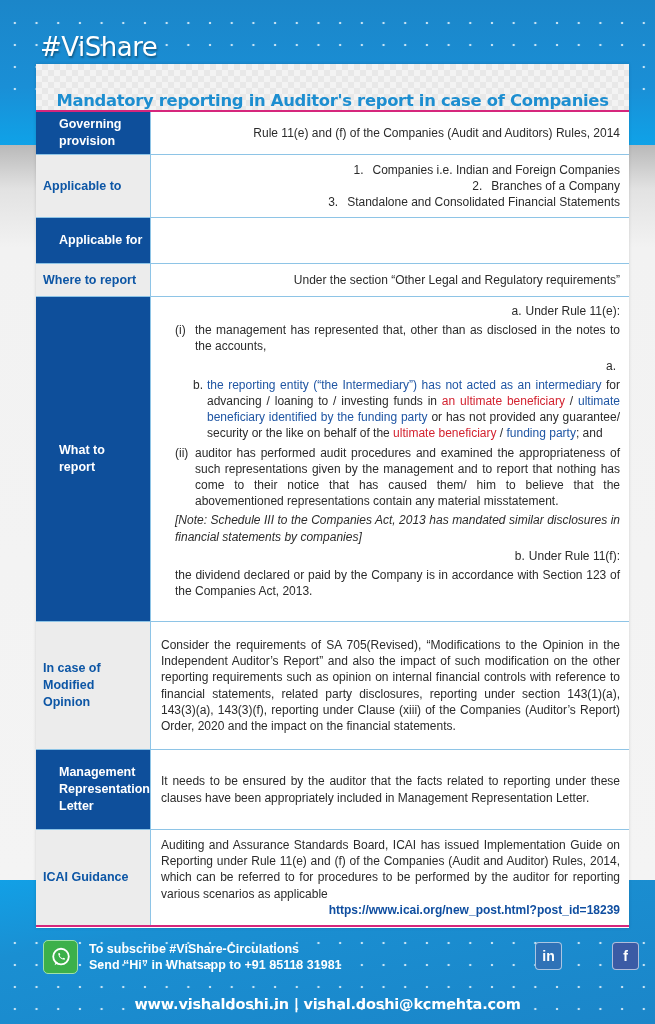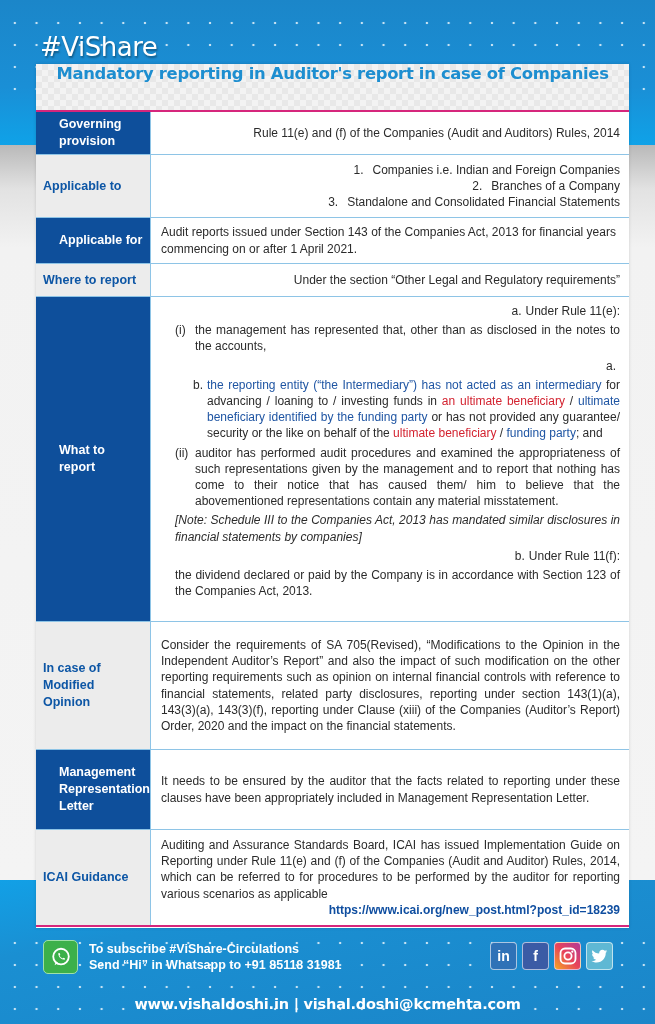--- a/index.html
+++ b/index.html
@@ -45,21 +45,21 @@
     background: #fff;
     box-shadow: 0 0 3px rgba(0,0,0,0.15);
   }
   .title-band {
     height: 48px;
     background-color: #f3f3f3;
     background-image:
       linear-gradient(45deg, #e8e8e8 25%, transparent 25%, transparent 75%, #e8e8e8 75%),
       linear-gradient(45deg, #e8e8e8 25%, transparent 25%, transparent 75%, #e8e8e8 75%);
     background-size: 12px 12px; background-position: 0 0, 6px 6px;
-    display: flex; align-items: flex-start; justify-content: center;
+    display: flex; align-items: flex-end; justify-content: center;
     border-bottom: 2px solid #d6267c;
   }
   .title-band h1 {
     font-family: "DejaVu Sans", sans-serif; font-weight: bold;
     font-size: 16.4px; color: #1d8ed0; letter-spacing: -0.3px; white-space: nowrap;
   }
 
   .row {
     display: flex; border-bottom: 1px solid #8ec4e6;
   }
@@ -104,20 +104,21 @@
     position: absolute; left: 89px; top: 941px;
     font-family: "Liberation Sans", sans-serif; font-weight: bold; font-size: 12.5px; line-height: 16px;
     color: #fff;
   }
   .socials { position: absolute; left: 490px; top: 942px; display: flex; gap: 5px; }
   .soc {
     width: 27px; height: 28px; border-radius: 4px;
     display: flex; align-items: center; justify-content: center;
     font-family: "Liberation Sans", sans-serif; font-weight: bold; color: #fff; font-size: 14px;
     border: 1px solid rgba(255,255,255,0.6);
+    margin-left: 45px;
   }
   .soc.li { background: #2f72b7; }
   .soc.fb { background: #3b5ba5; }
   .soc.ig { background: linear-gradient(45deg, #f5a623 0%, #e8435a 50%, #b13a98 100%); }
   .soc.tw { background: #5fb8d4; }
   .site {
     position: absolute; left: 0; width: 655px; top: 996px; text-align: center;
     font-family: "DejaVu Sans", sans-serif; font-weight: bold; font-size: 14.5px; color: #fff;
     letter-spacing: -0.2px;
   }
@@ -159,23 +160,20 @@
         </div>
       <div class="ol-item">
           <span class="num">3.</span>
           <span>Standalone and Consolidated Financial Statements</span>
         </div>
     </div>
   </div>
 
   <div class="row" style="height:46px">
     <div class="label dark">Applicable for</div>
-    <div class="content">
-      <div>Audit reports issued under Section 143 of the Companies Act, 2013 for financial years commencing on or after 1 April 2021.</div>
-    </div>
   </div>
 
   <div class="row" style="height:33px">
     <div class="label light">Where to report</div>
     <div class="content">
       <div>Under the section “Other Legal and Regulatory requirements”</div>
     </div>
   </div>
 
   <div class="row" style="height:325px">

